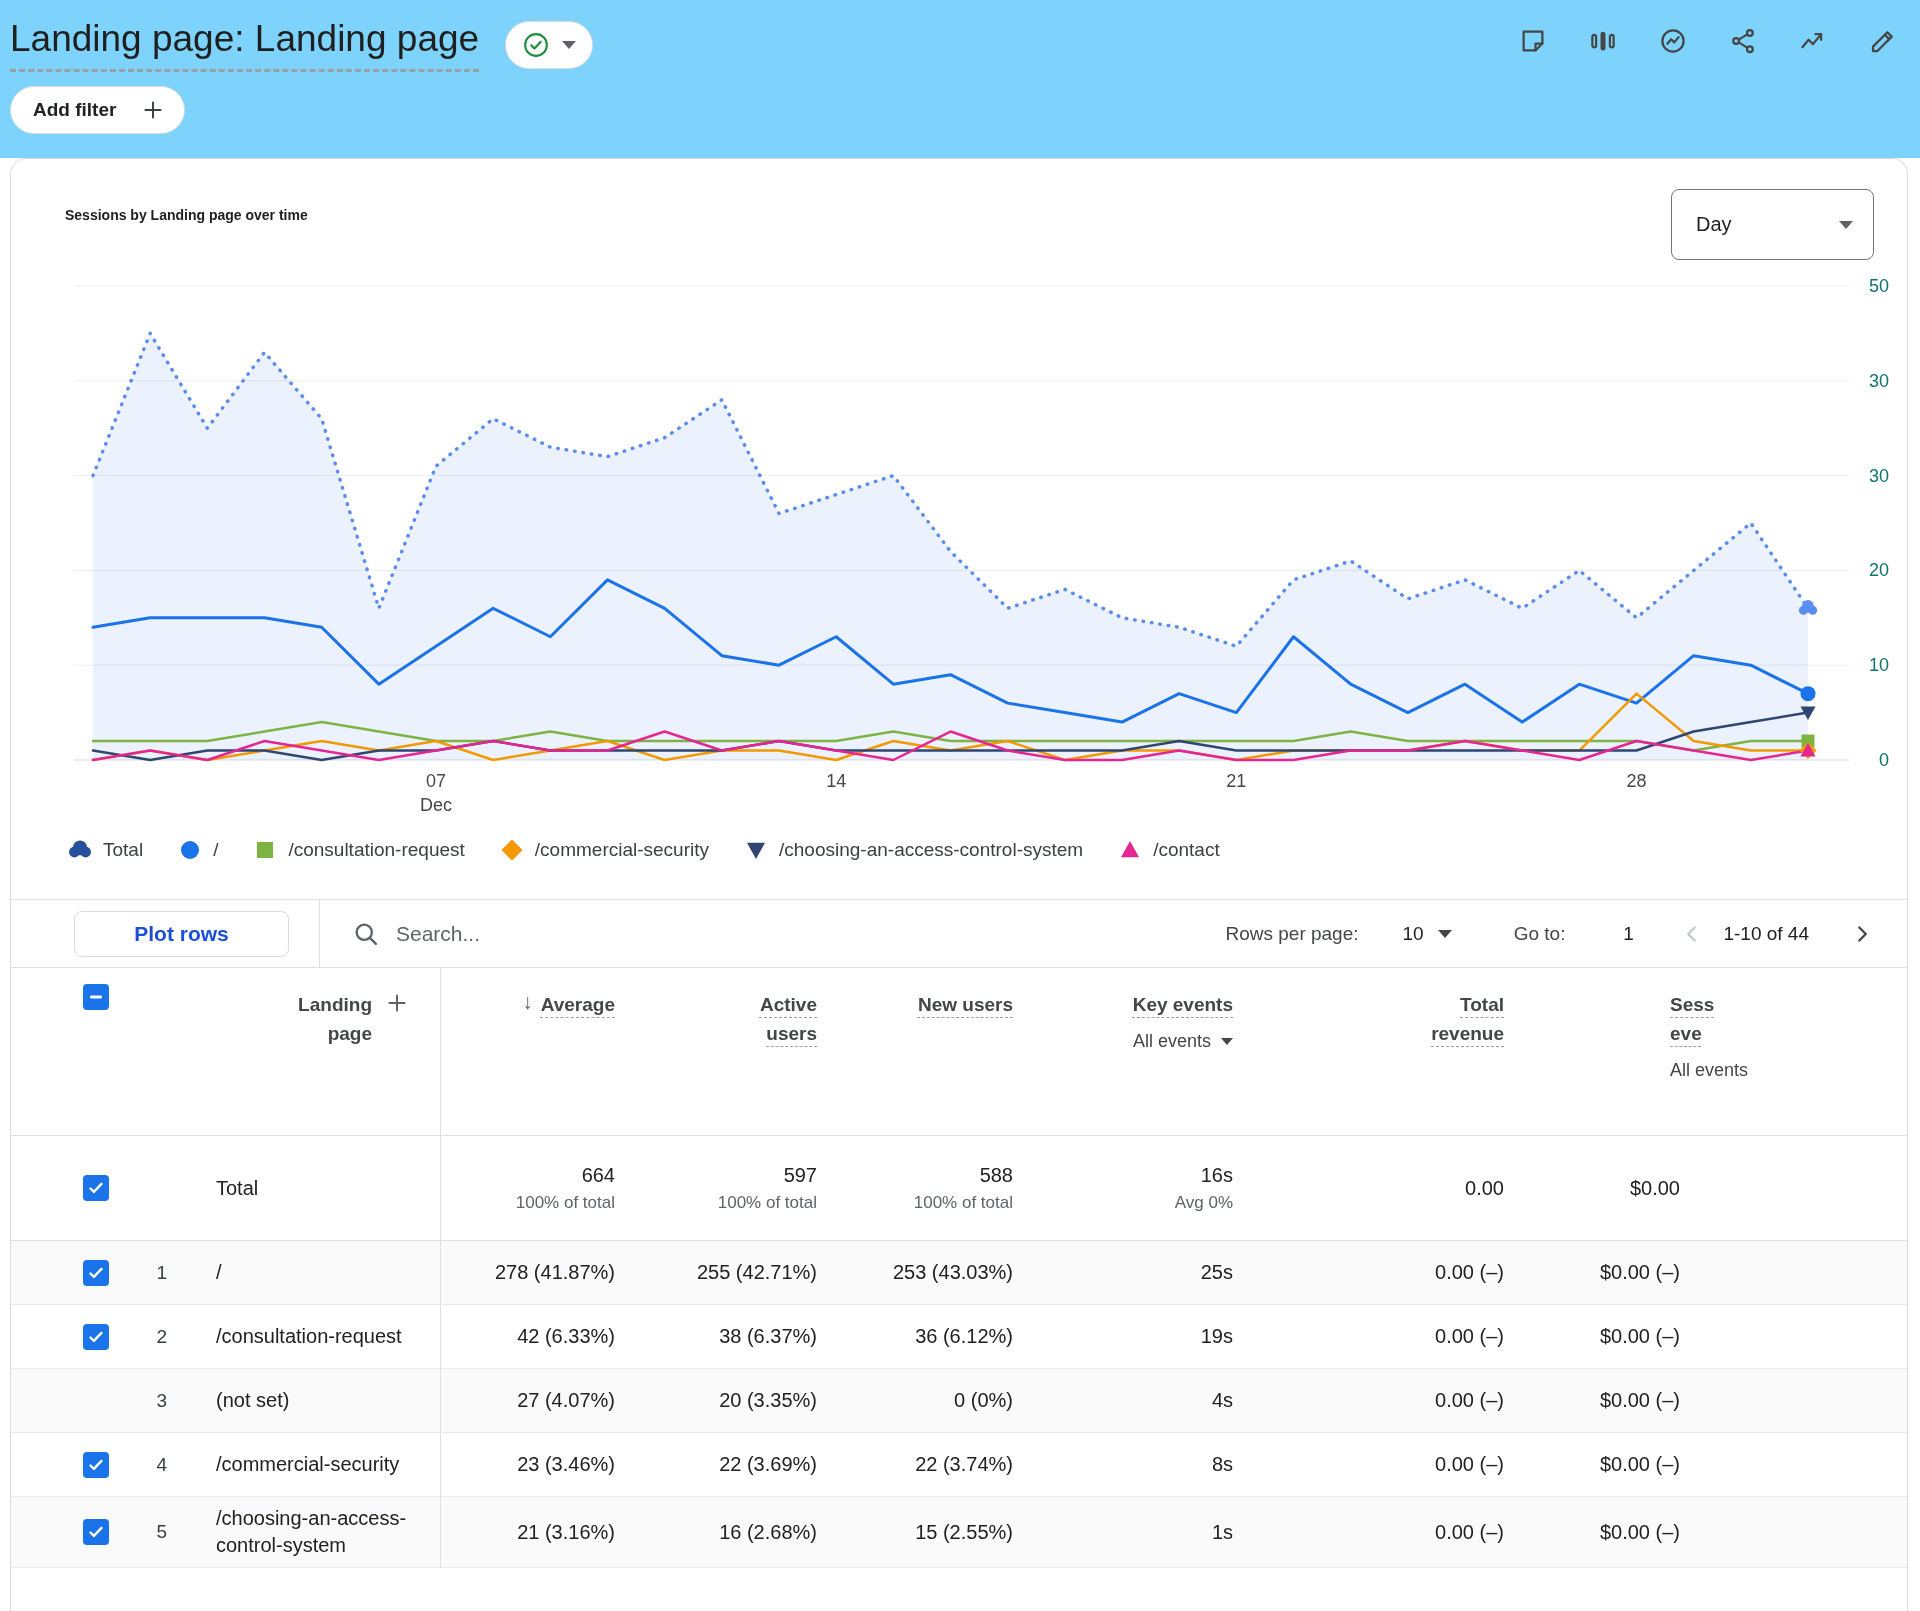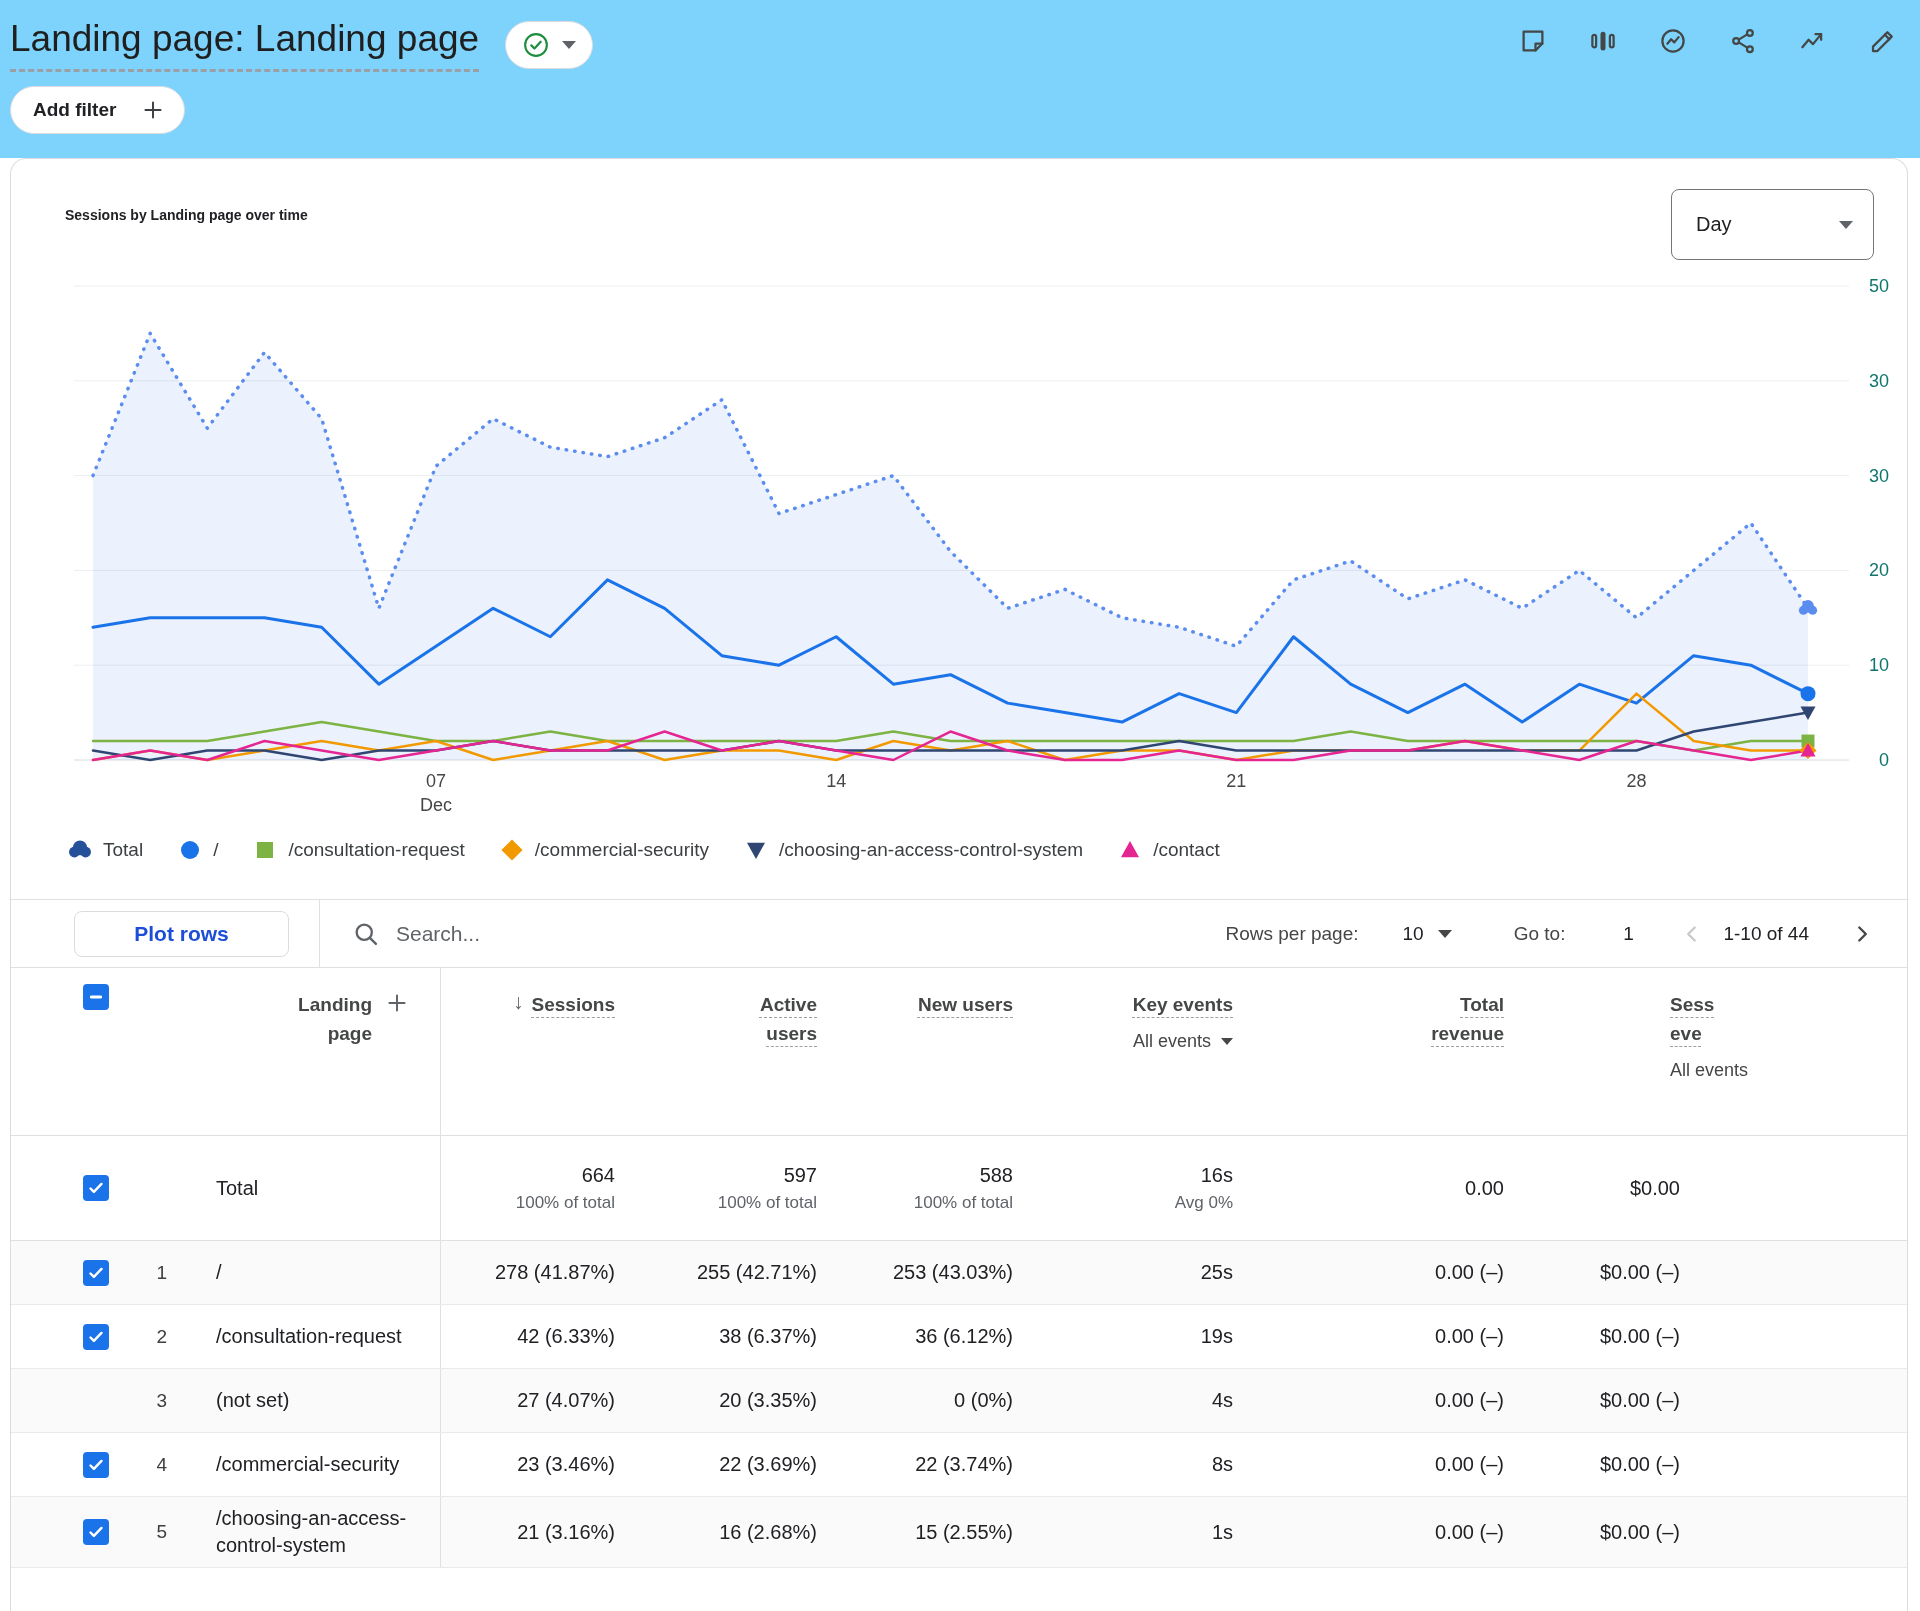--- a/index.html
+++ b/index.html
@@ -314,21 +314,21 @@
       </div>
       <div class="cell"></div>
       <div class="cell hdr-dim cell-dim-border">
         <span class="dimlabel">Landing page</span>
         <svg class="plus-icon" width="26" height="26" viewBox="0 0 24 24" fill="none" stroke="#5f6368" stroke-width="1.8" stroke-linecap="round">
           <path d="M12 5v14M5 12h14"></path>
         </svg>
       </div>
       <div class="cell num">
         <span class="sort-arrow">↓</span>
-        <span class="mh">Sessions</span>
+        <span class="mh">Average</span>
       </div>
       <div class="cell num">
         <span class="mh w64">Active users</span>
       </div>
       <div class="cell num">
         <span class="mh">New users</span>
       </div>
       <div class="cell num">
         <span class="hdr-stack">
           <span class="mh">Key events</span>

